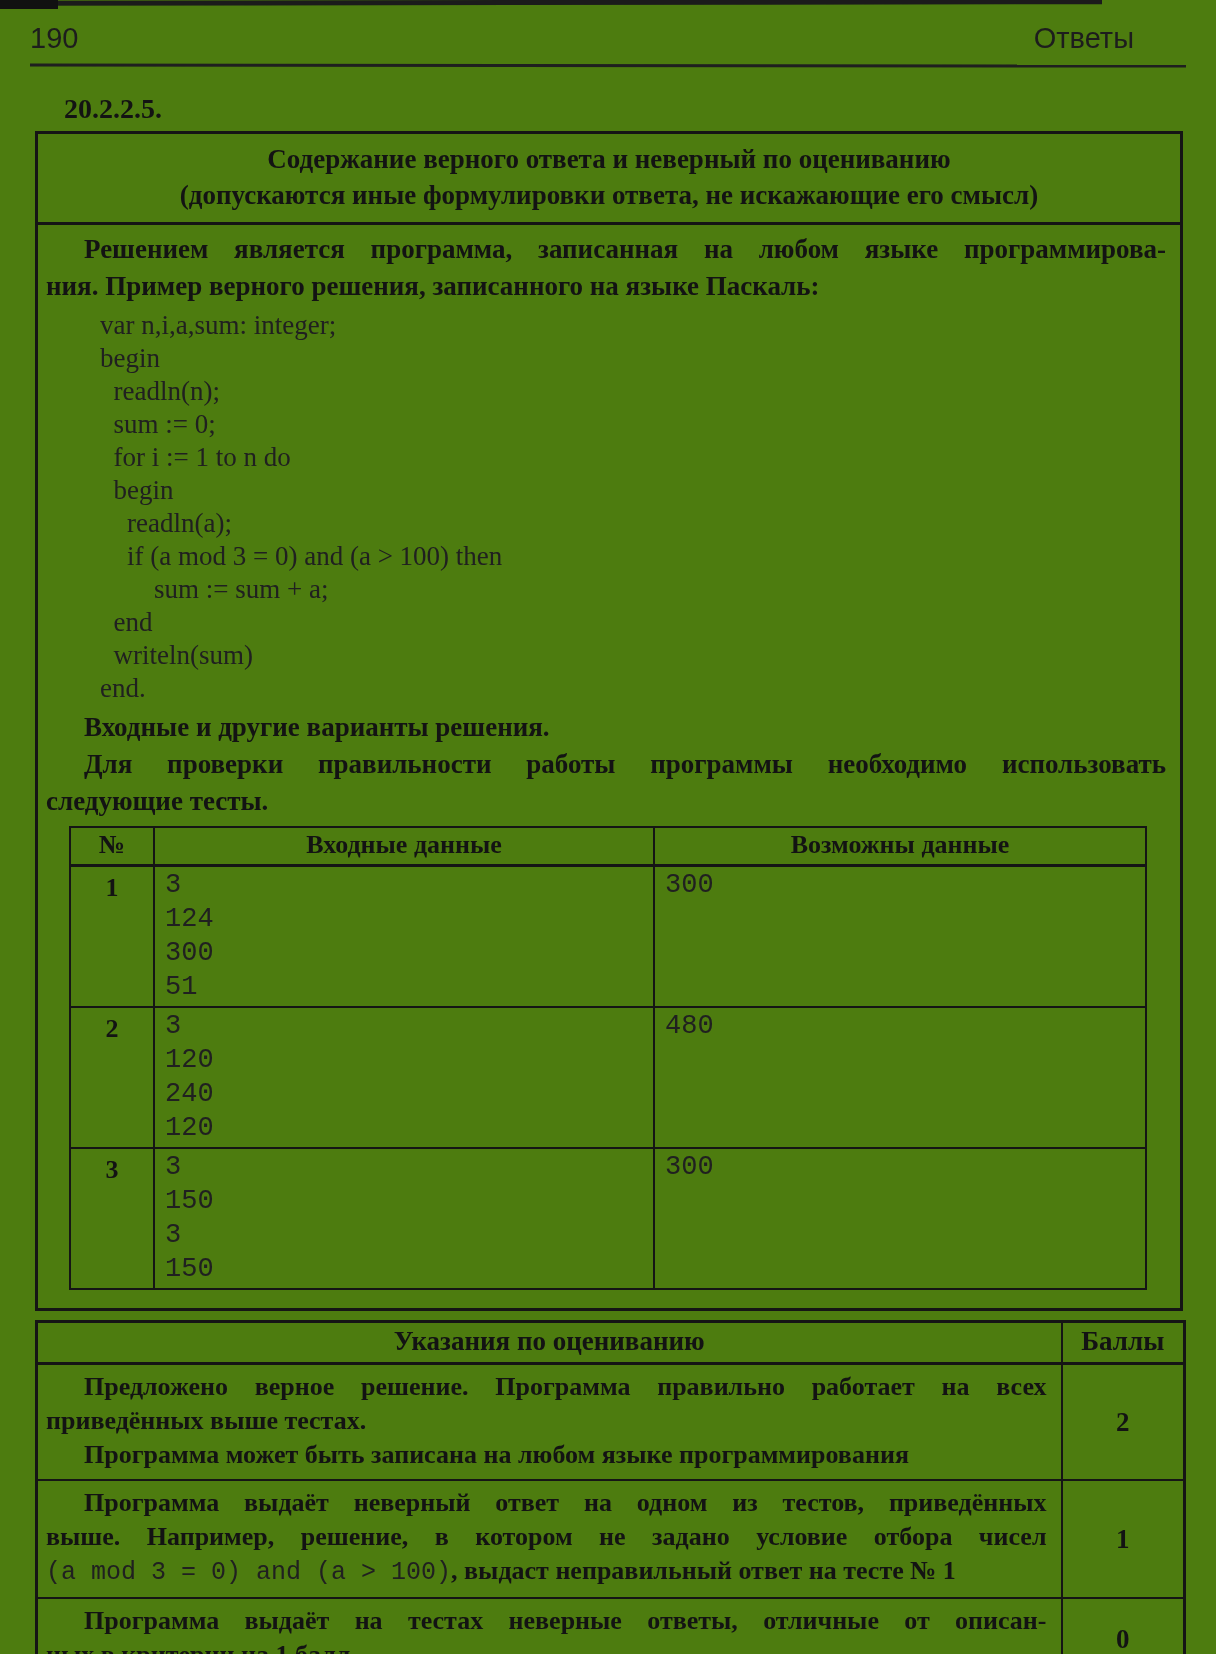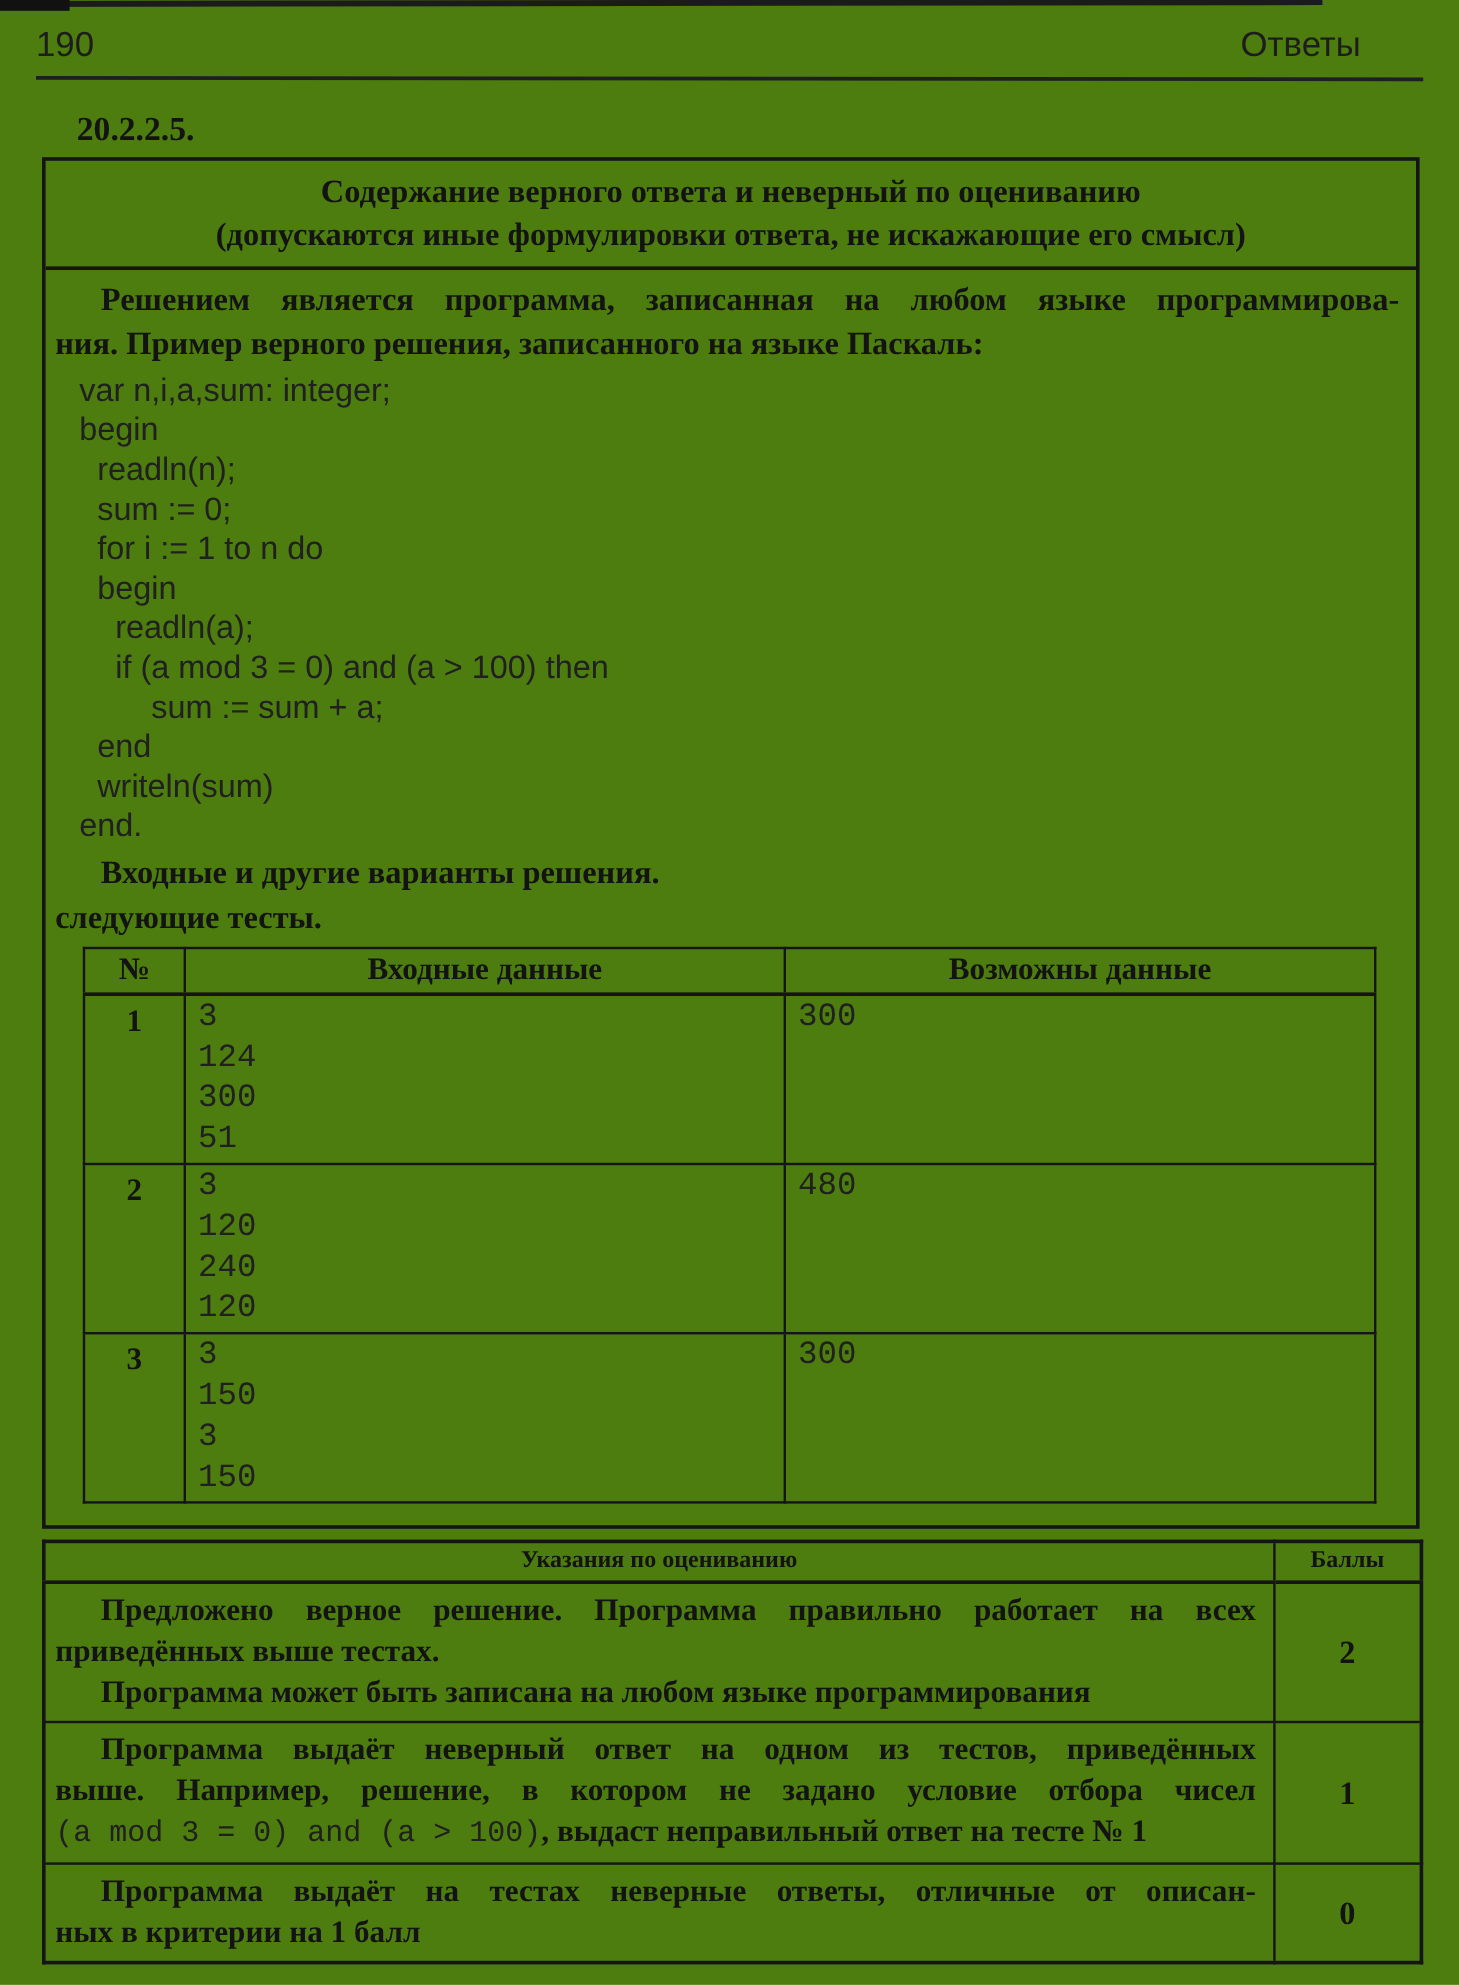--- a/index.html
+++ b/index.html
@@ -58,22 +58,22 @@
   }
   .answer-box-body {
     padding:6px 14px 8px 8px;
     font-size:27px; font-weight:700; line-height:37px;
   }
   .line { display:block; }
   .indent { text-indent:38px; }
   .fill { text-align:justify; text-align-last:justify; }
 
   .code {
-    margin:4px 0 4px 20px;
-    font-family:Liberation Sans, sans-serif;
+    margin:4px 0 4px 54px;
+    font-family:Liberation Serif, serif;
     font-size:27px; font-weight:400; line-height:33px;
     white-space:pre;
     color:#202020;
   }
 
   
   .tests-table {
     border-collapse:collapse;
     margin:6px 0 10px 23px;
     width:1076px;
@@ -114,21 +114,21 @@
     width:1148px;
     table-layout:fixed;
   }
   .scoring-table th, .scoring-table td {
     border:2px solid #151515;
     box-sizing:border-box;
   }
   .scoring-table { border:3px solid #151515; }
   .scoring-table thead th {
     border-bottom:3px solid #151515;
-    font-size:20px; font-weight:700;
+    font-size:27px; font-weight:700;
     text-align:center;
     padding:3px 4px 5px 4px;
   }
   .col-crit { width:1025px; }
   .col-pts  { width:123px; }
   .scoring-table td.criteria {
     font-size:26px; font-weight:700; line-height:34px;
     padding:5px 14px 7px 8px;
     vertical-align:middle;
   }
@@ -181,20 +181,21 @@
         sum := sum + a;
   end
   writeln(sum)
 end.</pre>
 
       <p class="para" style="margin:0">
         <span class="line indent">Входные и другие варианты решения.</span>
       </p>
 
       <p class="para" style="margin:0">
+        <span class="line indent fill">Для проверки правильности работы программы необходимо использовать</span>
         <span class="line">следующие тесты.</span>
       </p>
 
       <table class="tests-table">
         <thead>
           <tr>
             <th class="col-num">№</th>
             <th class="col-inp">Входные данные</th>
             <th class="col-out">Возможны данные</th>
           </tr>

